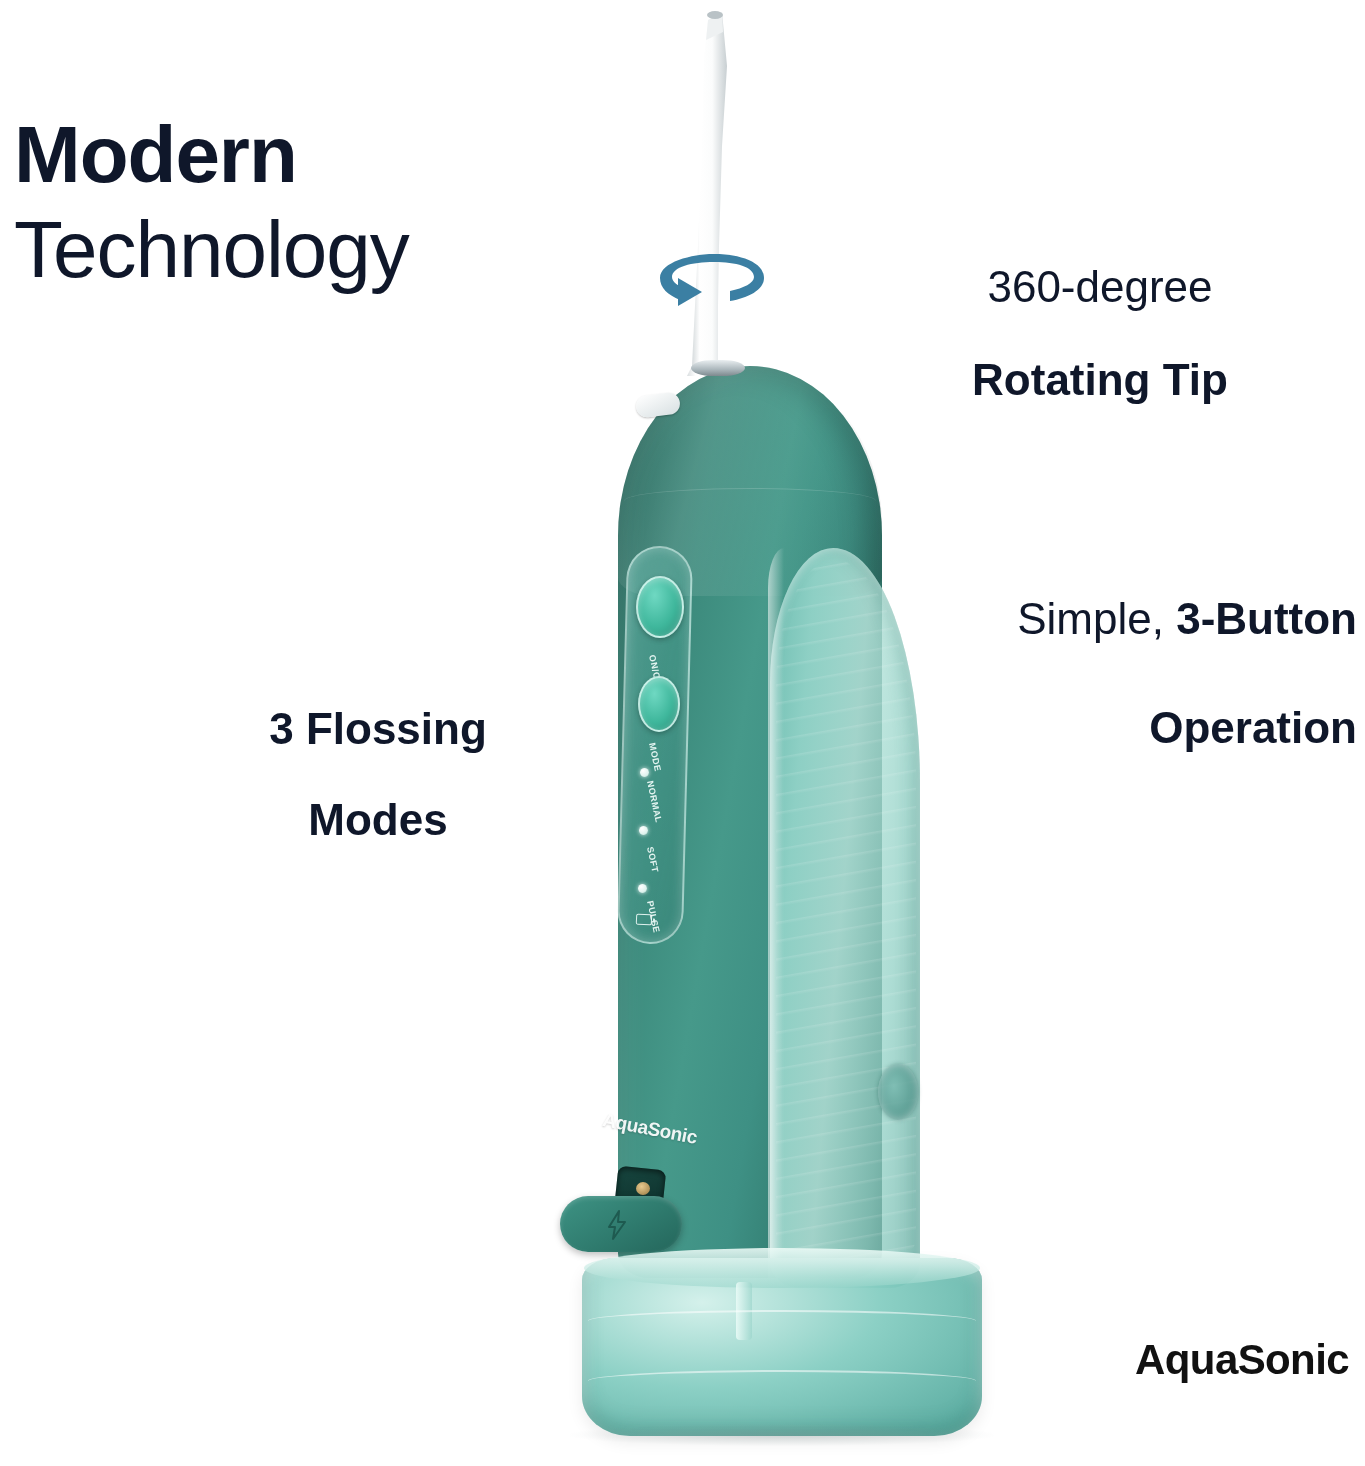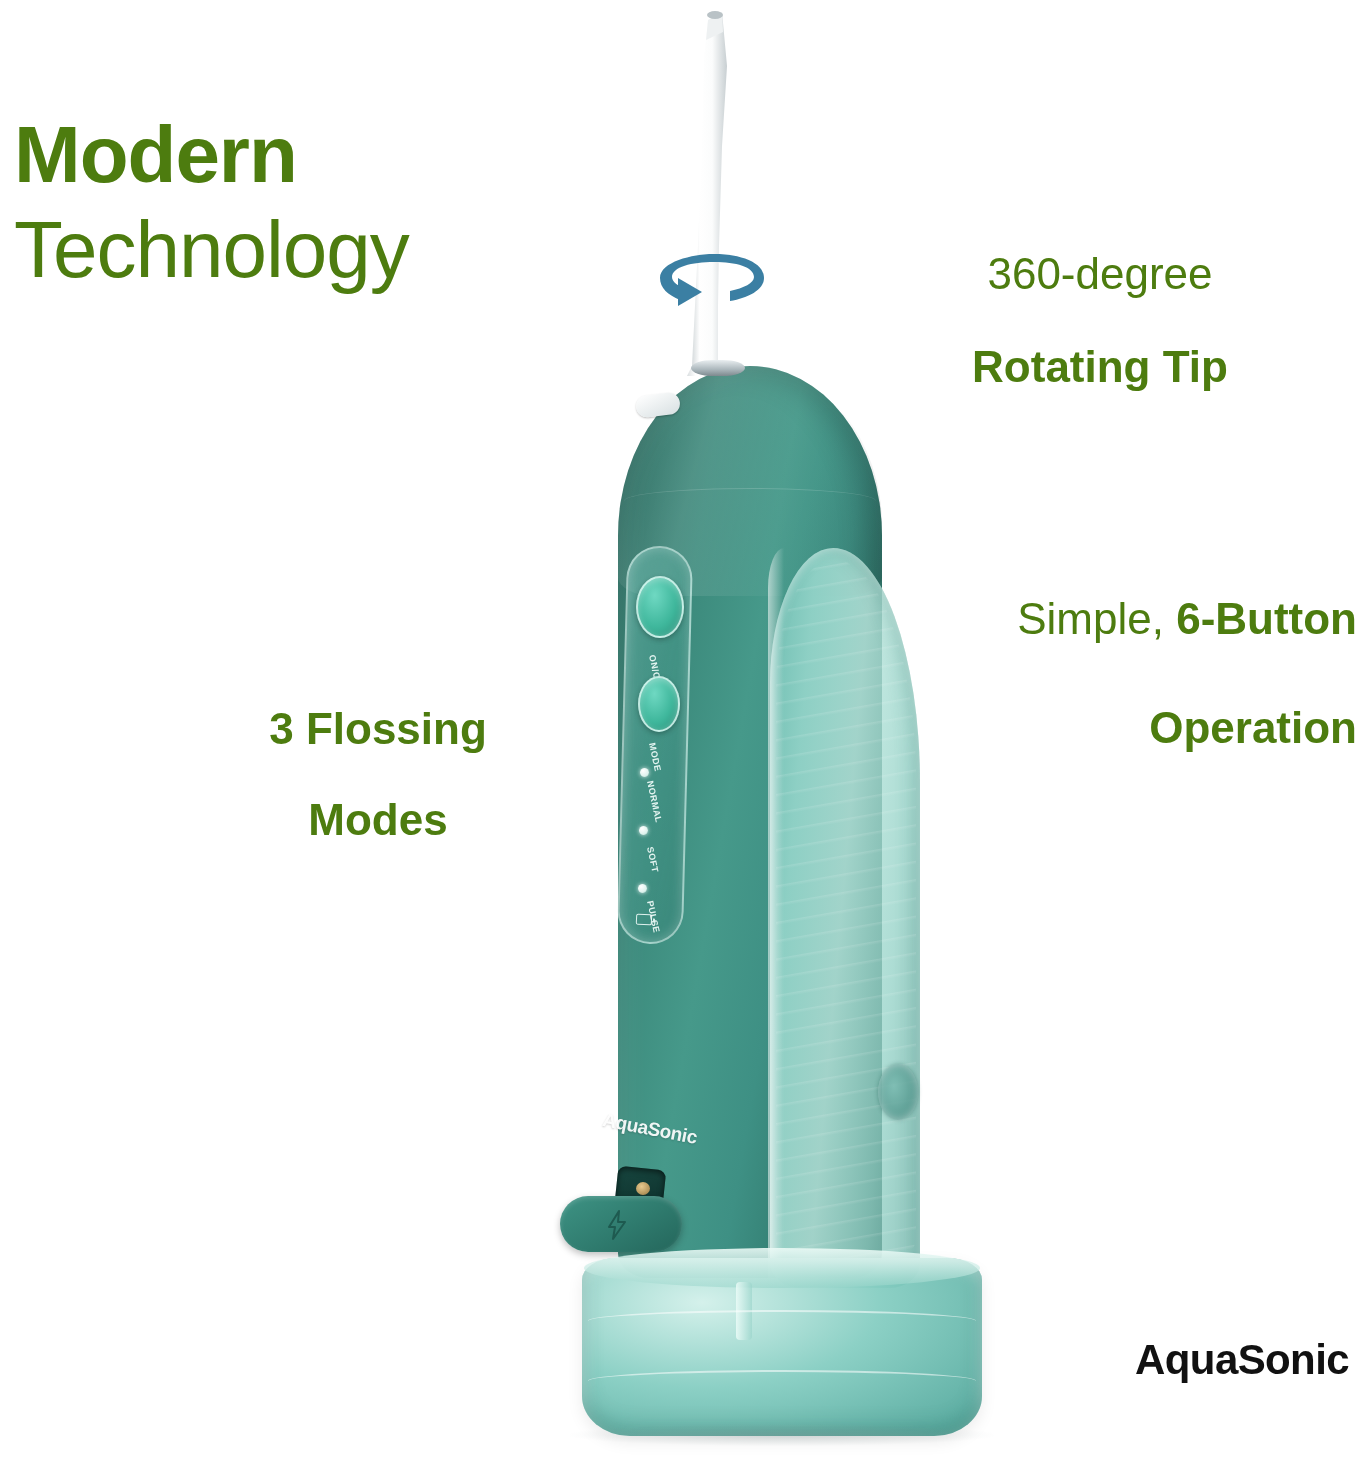--- a/index.html
+++ b/index.html
@@ -4,31 +4,31 @@
 <style>
   * { margin:0; padding:0; box-sizing:border-box; }
   html, body {
     width:1365px; height:1466px;
     background:#ffffff;
     font-family:"Liberation Sans", sans-serif;
     overflow:hidden;
   }
   #stage { position:relative; width:1365px; height:1466px; background:#fff; }
 
-  .txt { position:absolute; color:#4d7c0f; line-height:1.04; white-space:pre-line; }
+  .txt { position:absolute; color:#0f172a; line-height:1.04; white-space:pre-line; }
   .b { font-weight:700; }
   .r { font-weight:400; }
 
   
   #headline { left:14px; top:96px; width:620px; }
   #headline .l1 { font-size:80px; font-weight:700; letter-spacing:-1px; display:block; }
   #headline .l2 { font-size:80px; font-weight:400; letter-spacing:-1px; display:block; margin-top:-4px; }
 
   
-  #callout-tip { left:900px; top:205px; width:400px; text-align:center; font-size:44px; }
+  #callout-tip { left:900px; top:218px; width:400px; text-align:center; font-size:44px; }
   #callout-tip .l1 { font-weight:400; display:block; }
   #callout-tip .l2 { font-weight:700; display:block; margin-top:2px; }
 
   #callout-buttons { left:880px; top:550px; width:485px; text-align:right; font-size:44px; padding-right:8px; }
   #callout-buttons .l1 { display:block; }
   #callout-buttons .l2 { display:block; margin-top:18px; font-weight:700; }
 
   #callout-modes { left:208px; top:660px; width:340px; text-align:center; font-size:44px; font-weight:700; }
   #callout-modes .l1, #callout-modes .l2 { display:block; }
 
@@ -253,21 +253,21 @@
     <span class="l1">Modern</span>
     <span class="l2">Technology</span>
   </div>
 
   <div class="txt" id="callout-tip">
     <span class="l1 r">360-degree</span>
     <span class="l2 b">Rotating Tip</span>
   </div>
 
   <div class="txt" id="callout-buttons">
-    <span class="l1"><span class="r">Simple, </span><span class="b">6-Button</span></span>
+    <span class="l1"><span class="r">Simple, </span><span class="b">3-Button</span></span>
     <span class="l2">Operation</span>
   </div>
 
   <div class="txt" id="callout-modes">
     <span class="l1">3 Flossing</span>
     <span class="l2">Modes</span>
   </div>
 
 
   <div id="brand-logo">AquaSonic</div>

